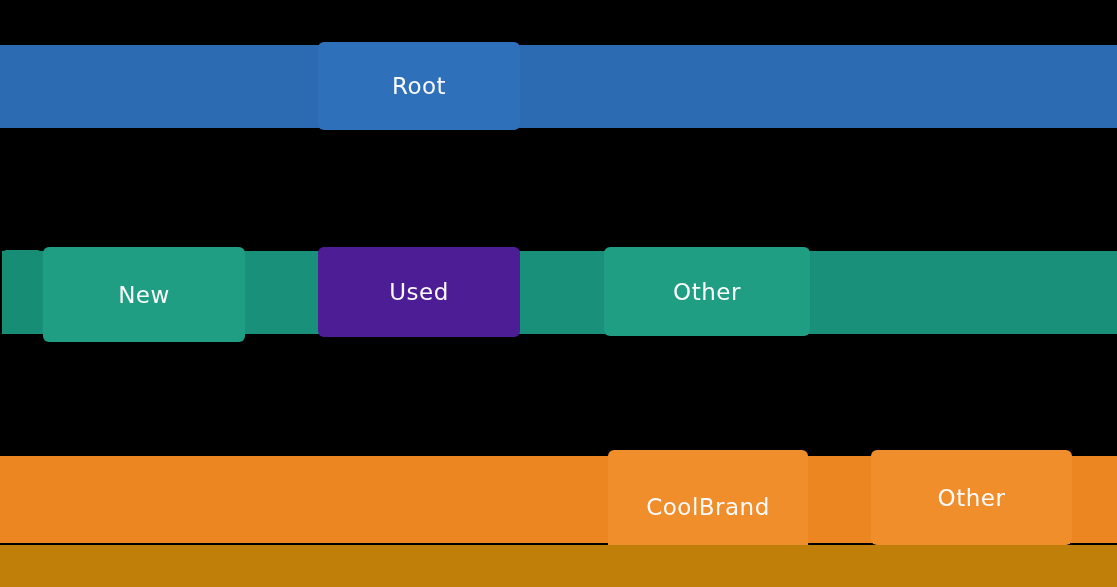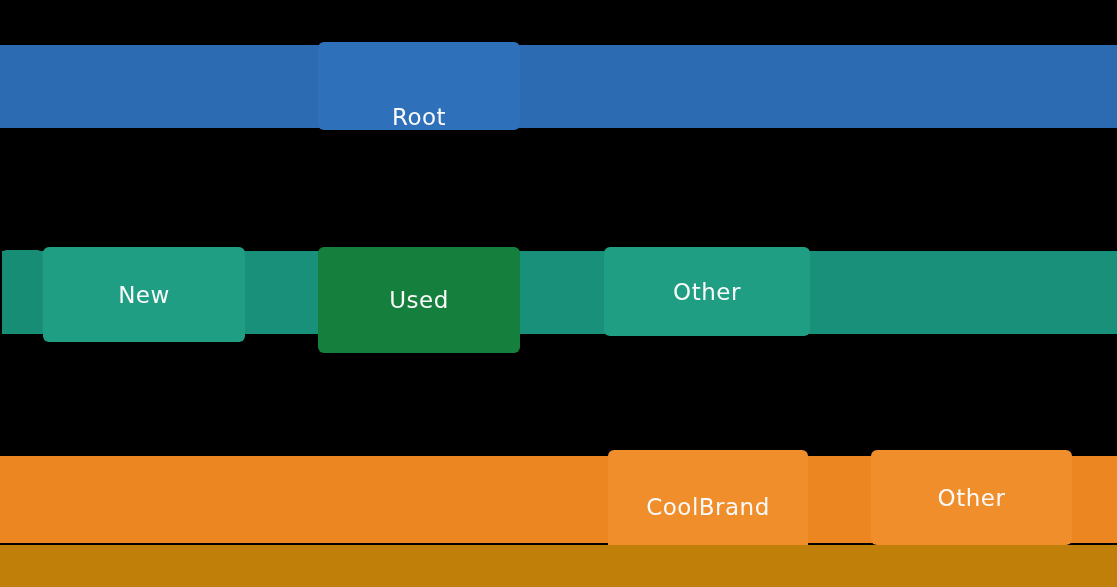--- a/index.html
+++ b/index.html
@@ -36,29 +36,29 @@
   }
   .strip {
     position: absolute;
   }
 </style>
 </head>
 <body>
 
 <div id="canvas" style="background: rgb(0, 0, 0); width: 1117px; height: 587px;">
     <div class="bar" style="left: 0px; top: 45px; width: 1117px; height: 83px; background: rgb(44, 106, 178);"></div>
-    <div class="tile" style="left: 318px; top: 42px; width: 202px; height: 88px; background: rgb(46, 112, 185); border-radius: 6px; align-items: flex-end;">
+    <div class="tile" style="left: 318px; top: 42px; width: 202px; height: 88px; background: rgb(46, 112, 185); border-radius: 6px;">
       <span class="tile-label">Root</span>
     </div>
     <div class="bar" style="left: 2px; top: 251px; width: 1115px; height: 83px; background: rgb(25, 145, 122);"></div>
     <div class="tile" style="left: 2px; top: 250px; width: 40px; height: 83px; background: rgb(24, 141, 118); border-radius: 5px;"></div>
     <div class="tile" style="left: 43px; top: 247px; width: 202px; height: 95px; background: rgb(31, 158, 131); border-radius: 6px;">
       <span class="tile-label">New</span>
     </div>
-    <div class="tile" style="left: 318px; top: 247px; width: 202px; height: 106px; background: #15803d; border-radius: 6px;">
+    <div class="tile" style="left: 318px; top: 247px; width: 202px; height: 90px; background: #4c1d95; border-radius: 6px;">
       <span class="tile-label">Used</span>
     </div>
     <div class="tile" style="left: 604px; top: 247px; width: 206px; height: 89px; background: rgb(31, 158, 131); border-radius: 6px;">
       <span class="tile-label">Other</span>
     </div>
     <div class="bar" style="left: 0px; top: 456px; width: 1117px; height: 87px; background: rgb(235, 134, 33);"></div>
     <div class="tile" style="left: 608px; top: 450px; width: 200px; height: 114px; background: rgb(241, 142, 44); border-radius: 6px;">
       <span class="tile-label">CoolBrand</span>
     </div>
     <div class="tile" style="left: 871px; top: 450px; width: 201px; height: 95px; background: rgb(241, 142, 44); border-radius: 6px;">

